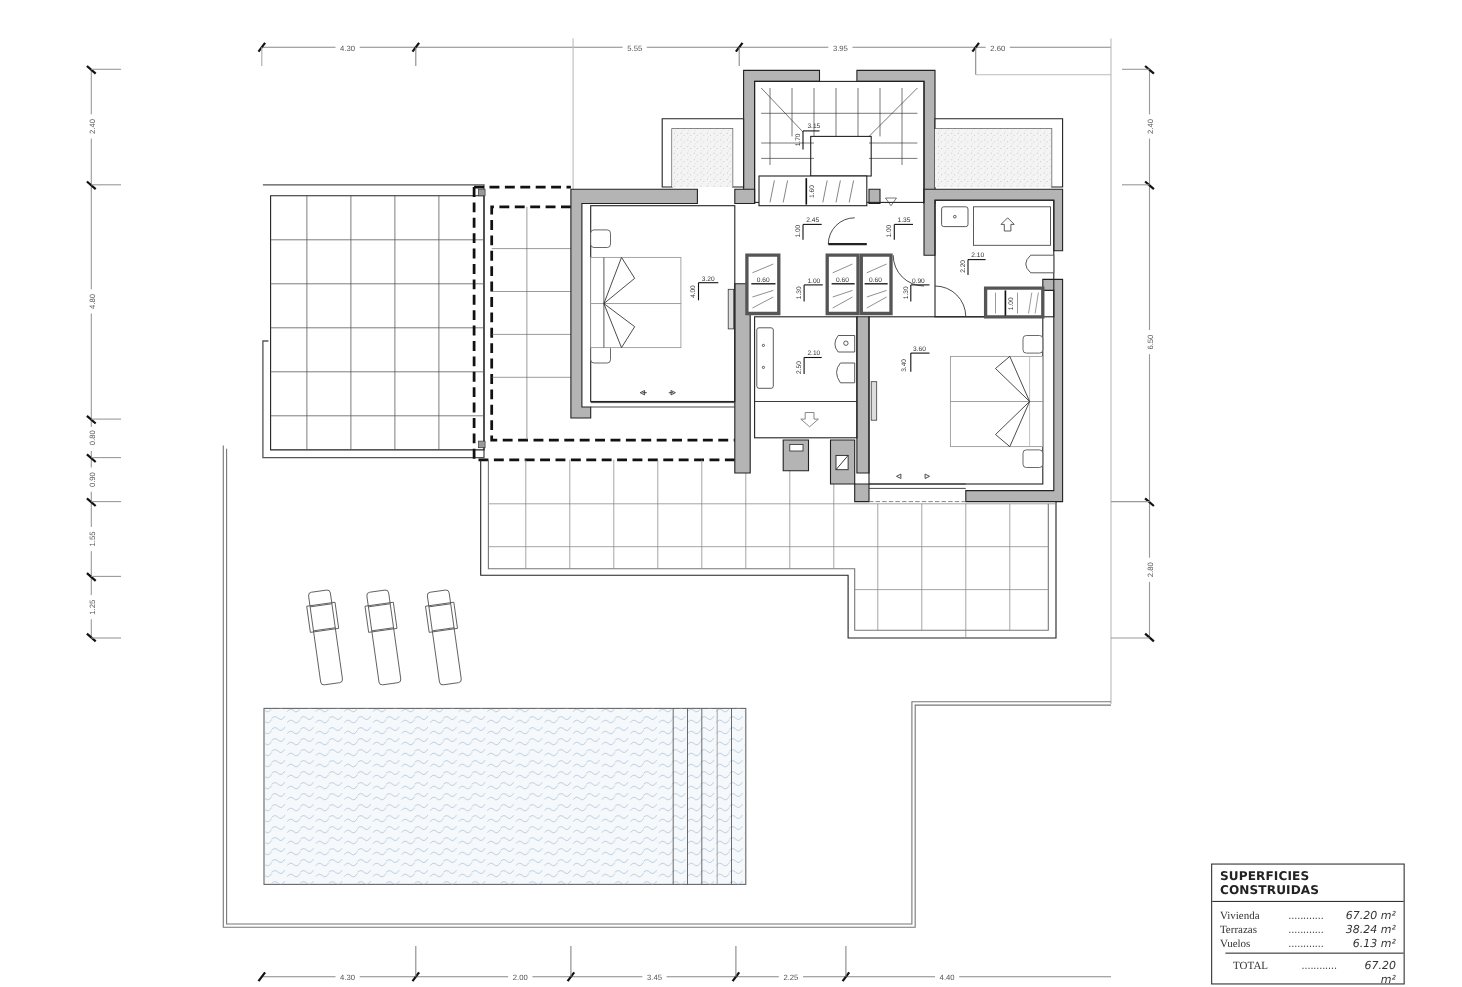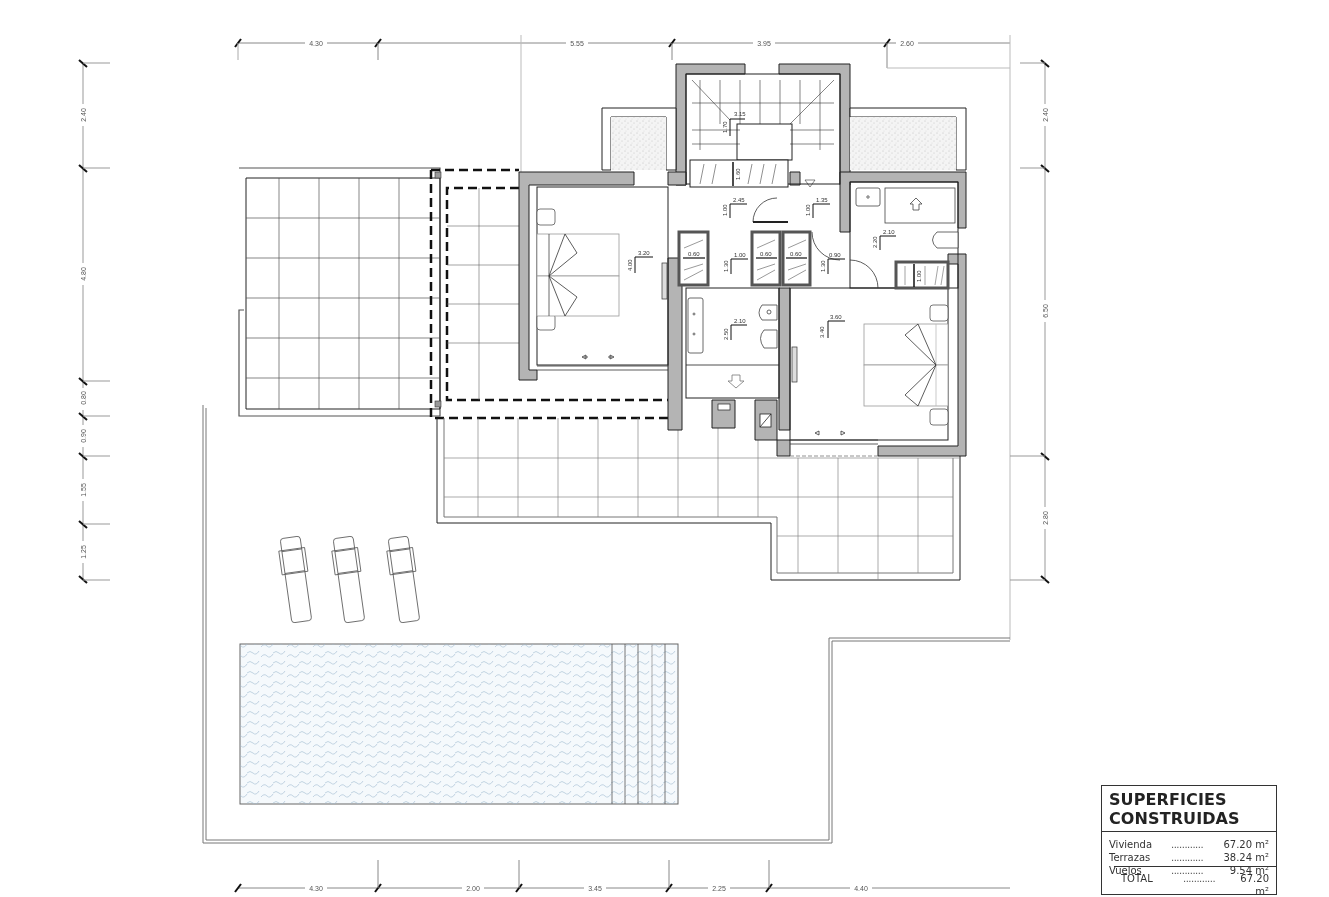--- a/index.html
+++ b/index.html
@@ -1,26 +1,26 @@
 <!DOCTYPE html>
 <html><head>
 <meta charset="utf-8">
 <style>
   html, body { margin: 0; padding: 0; background: #ffffff; }
   body { width: 1329px; height: 897px; position: relative; overflow: hidden; font-family: "Liberation Sans", sans-serif; }
   svg { position: absolute; left: 0; top: 0; }
   .dim-text { font-family: "Liberation Sans", sans-serif; font-size: 7px; fill: #555; }
   .room-text { font-family: "Liberation Sans", sans-serif; font-size: 6px; fill: #333; }
   .legend { position: absolute; left: 1101px; top: 785px; width: 174px; height: 108px; border: 1px solid #333; background: #fff; font-family: "DejaVu Sans", sans-serif; color: #222; }
-  .legend-title { font-size: 16px; font-weight: bold; padding: 4px 7px 3px 7px; border-bottom: 1px solid #333; letter-spacing: 0.1px; }
+  .legend-title { font-size: 11px; font-weight: bold; padding: 4px 7px 3px 7px; border-bottom: 1px solid #333; letter-spacing: 0.1px; }
   .legend-rows { padding: 6px 7px 4px 7px; }
   .legend-row { display: flex; font-size: 10px; line-height: 13px; color: #333; }
-  .legend-row .lbl { width: 62px; }
+  .legend-row .lbl { width: 62px; font-family: Liberation Serif, serif; }
   .legend-row .dots { width: 50px; letter-spacing: -0.5px; color: #555; }
-  .legend-row .val { flex: 1; text-align: right; }
+  .legend-row .val { flex: 1; text-align: right; font-style: italic; }
   .legend-total { position: absolute; left: 12px; right: 0; top: 80px; border-top: 1px solid #333; padding: 5px 7px 0 7px; }
 </style>
 </head>
 <body>
 
 <svg width="1329" height="897" viewBox="0 0 1329 897">
   <defs>
     <pattern id="water" width="26" height="10" patternUnits="userSpaceOnUse">
       <path d="M1 7 q3 -4 6 -1 t6 -2 M13 3 q3 -3 6 0 t6 -2" stroke="#9fb8d0" stroke-width="0.6" fill="none"></path>
     </pattern>
@@ -455,21 +455,21 @@
       <span class="val">67.20 m²</span>
     </div>
     <div class="legend-row">
       <span class="lbl">Terrazas</span>
       <span class="dots">............</span>
       <span class="val">38.24 m²</span>
     </div>
     <div class="legend-row">
       <span class="lbl">Vuelos</span>
       <span class="dots">............</span>
-      <span class="val">9.54 m²</span>
+      <span class="val">6.13 m²</span>
     </div>
   </div>
   <div class="legend-total">
     <div class="legend-row">
       <span class="lbl">TOTAL</span>
       <span class="dots">............</span>
       <span class="val">67.20 m²</span>
     </div>
   </div>
 </div>

